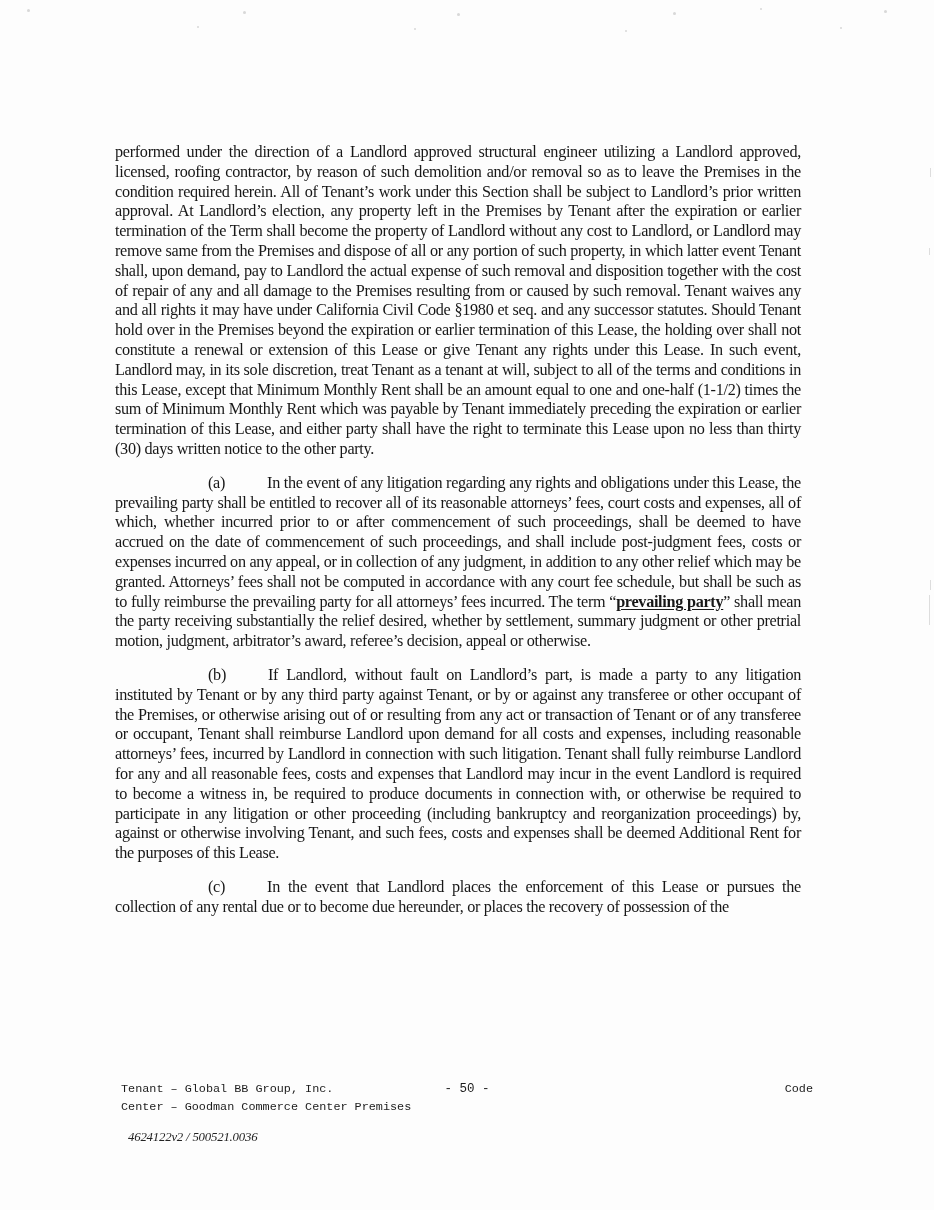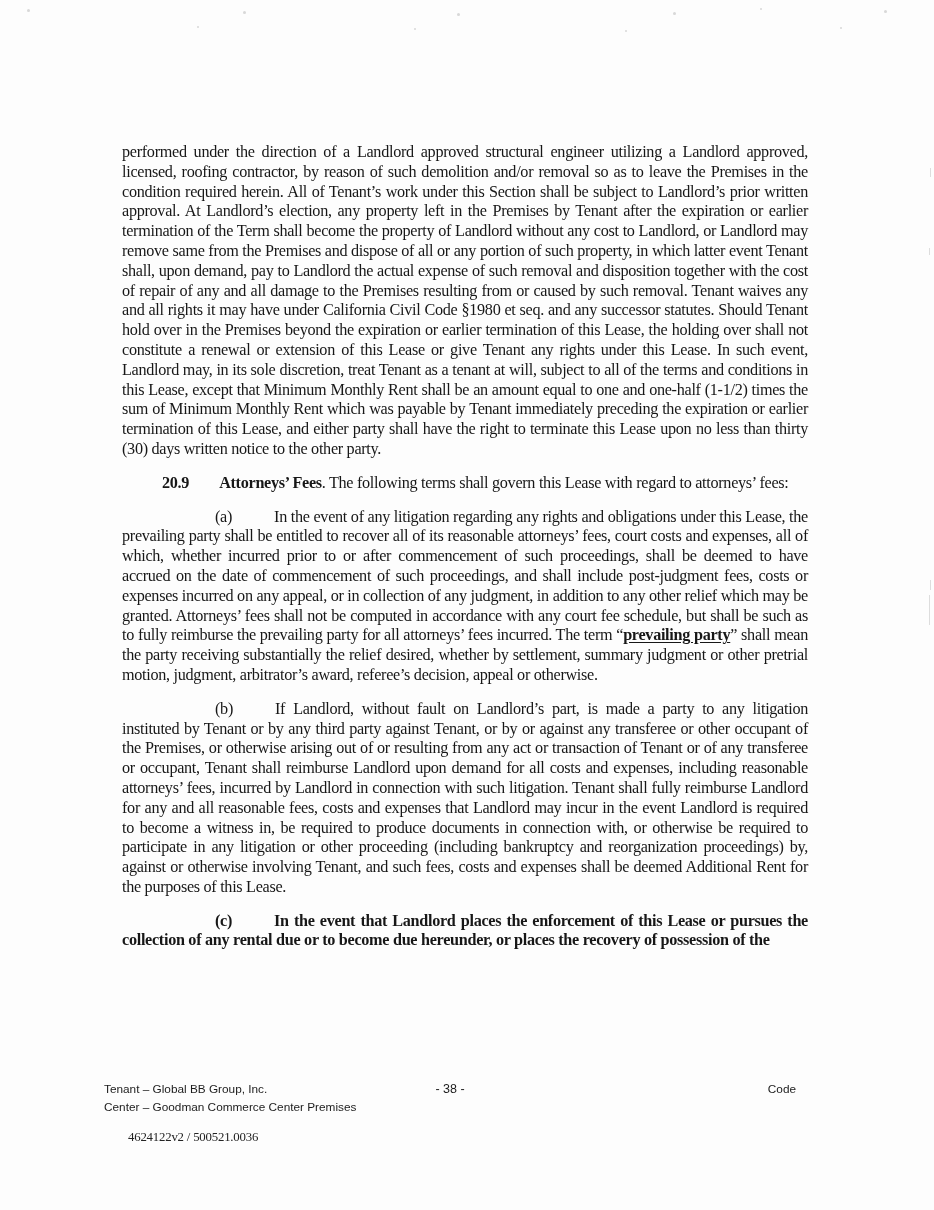--- a/index.html
+++ b/index.html
@@ -8,66 +8,67 @@
     position: relative;
     background: #fdfdfd;
     font-family: "Liberation Serif", "DejaVu Serif", serif;
     color: #191919;
     overflow: hidden;
   }
 
   
   .doc {
     position: absolute;
-    left: 122px; top: 143px; width: 686px;
+    left: 115px; top: 143px; width: 686px;
     font-size: 16.2px;
     line-height: 19.8px;
     letter-spacing: -0.3px;
     color: #171717;
   }
   .doc p {
     margin: 0 0 14px 0;
     text-align: justify;
   }
-  .doc p:last-child { margin-bottom: 0; font-weight: bold; }
+  .doc p:last-child { margin-bottom: 0; }
 
   .section-heading { text-indent: 40px; }
   .subsection    { text-indent: 93px; }
 
   .b { font-weight: bold; }
   .u { text-decoration: underline; text-underline-offset: 2px; font-weight: bold; }
 
   .tab { display: inline-block; height: 1px; }
   .tab-heading { width: 30px; }
   .tab-sub     { width: 42px; }
 
   
   .footer {
     position: absolute;
-    left: 104px; top: 1081px; width: 692px; height: 40px;
-    font-family: Liberation Sans, sans-serif;
+    left: 121px; top: 1081px; width: 692px; height: 40px;
+    font-family: Liberation Mono, monospace;
     font-size: 11.8px;
     line-height: 17.5px;
     color: #1c1c1c;
   }
   .footer-left { position: absolute; left: 0; top: 0; }
   .footer-page {
     position: absolute; left: 50%; top: 0;
     transform: translateX(-50%);
     font-size: 12.5px;
   }
   .footer-date { position: absolute; right: 0; top: 0; }
 
   .docid {
     position: absolute;
     left: 128px; top: 1130px;
     font-family: "Liberation Serif", "DejaVu Serif", serif;
     font-size: 12.8px;
     letter-spacing: -0.2px;
     color: #232323;
+    font-style: italic;
   }
 
   
   .speck {
     position: absolute;
     background: #b9b9b9;
     border-radius: 50%;
     opacity: 0.55;
   }
   .tick {
@@ -92,32 +93,31 @@
 <div class="speck" style="left:884px;top:10px;width:3px;height:3px;"></div>
 <div class="tick" style="left:930px;top:168px;height:9px;"></div>
 <div class="tick" style="left:929px;top:248px;height:7px;"></div>
 <div class="tick" style="left:930px;top:580px;height:10px;"></div>
 <div class="tick" style="left:929px;top:595px;height:30px;"></div>
 
 <div class="doc">
 
   <p><span>performed under the direction of a Landlord approved structural engineer utilizing a Landlord approved, licensed, roofing contractor, by reason of such demolition and/or removal so as to leave the Premises in the condition required herein.  All of Tenant’s work under this Section shall be subject to Landlord’s prior written approval. At Landlord’s election, any property left in the Premises by Tenant after the expiration or earlier termination of the Term shall become the property of Landlord without any cost to Landlord, or Landlord may remove same from the Premises and dispose of all or any portion of such property, in which latter event Tenant shall, upon demand, pay to Landlord the actual expense of such removal and disposition together with the cost of repair of any and all damage to the Premises resulting from or caused by such removal.  Tenant waives any and all rights it may have under California Civil Code §1980 et seq. and any successor statutes.  Should Tenant hold over in the Premises beyond the expiration or earlier termination of this Lease, the holding over shall not constitute a renewal or extension of this Lease or give Tenant any rights under this Lease.  In such event, Landlord may, in its sole discretion, treat Tenant as a tenant at will, subject to all of the terms and conditions in this Lease, except that Minimum Monthly Rent shall be an amount equal to one and one-half (1-1/2) times the sum of Minimum Monthly Rent which was payable by Tenant immediately preceding the expiration or earlier termination of this Lease, and either party shall have the right to terminate this Lease upon no less than thirty (30) days written notice to the other party.</span></p>
 
-  <p class="section-heading"><span class="b">20.9</span><span class="tab tab-heading"></span><span class="b">Attorneys’ Fees</span><span>. The following terms shall govern this Lease with regard to attorneys’ fees:</span></p>
 
   <p class="subsection"><span>(a)</span><span class="tab tab-sub"></span><span>In the event of any litigation regarding any rights and obligations under this Lease, the prevailing party shall be entitled to recover all of its reasonable attorneys’ fees, court costs and expenses, all of which, whether incurred prior to or after commencement of such proceedings, shall be deemed to have accrued on the date of commencement of such proceedings, and shall include post-judgment fees, costs or expenses incurred on any appeal, or in collection of any judgment, in addition to any other relief which may be granted.  Attorneys’ fees shall not be computed in accordance with any court fee schedule, but shall be such as to fully reimburse the prevailing party for all attorneys’ fees incurred.  The term “</span><span class="u">prevailing party</span><span>” shall mean the party receiving substantially the relief desired, whether by settlement, summary judgment or other pretrial motion, judgment, arbitrator’s award, referee’s decision, appeal or otherwise.</span></p>
 
   <p class="subsection"><span>(b)</span><span class="tab tab-sub"></span><span>If Landlord, without fault on Landlord’s part, is made a party to any litigation instituted by Tenant or by any third party against Tenant, or by or against any transferee or other occupant of the Premises, or otherwise arising out of or resulting from any act or transaction of Tenant or of any transferee or occupant, Tenant shall reimburse Landlord upon demand for all costs and expenses, including reasonable attorneys’ fees, incurred by Landlord in connection with such litigation.  Tenant shall fully reimburse Landlord for any and all reasonable fees, costs and expenses that Landlord may incur in the event Landlord is required to become a witness in, be required to produce documents in connection with, or otherwise be required to participate in any litigation or other proceeding (including bankruptcy and reorganization proceedings) by, against or otherwise involving Tenant, and such fees, costs and expenses shall be deemed Additional Rent for the purposes of this Lease.</span></p>
 
   <p class="subsection"><span>(c)</span><span class="tab tab-sub"></span><span>In the event that Landlord places the enforcement of this Lease or pursues the collection of any rental due or to become due hereunder, or places the recovery of possession of the</span></p>
 
 </div>
 
 <div class="footer">
   <div class="footer-left">
     <div>Tenant – Global BB Group, Inc.</div>
     <div>Center – Goodman Commerce Center Premises</div>
   </div>
-  <div class="footer-page">- 38 -</div>
+  <div class="footer-page">- 50 -</div>
   <div class="footer-date">Code</div>
 </div>
 
 <div class="docid">4624122v2 / 500521.0036</div>
 
 </body></html>

